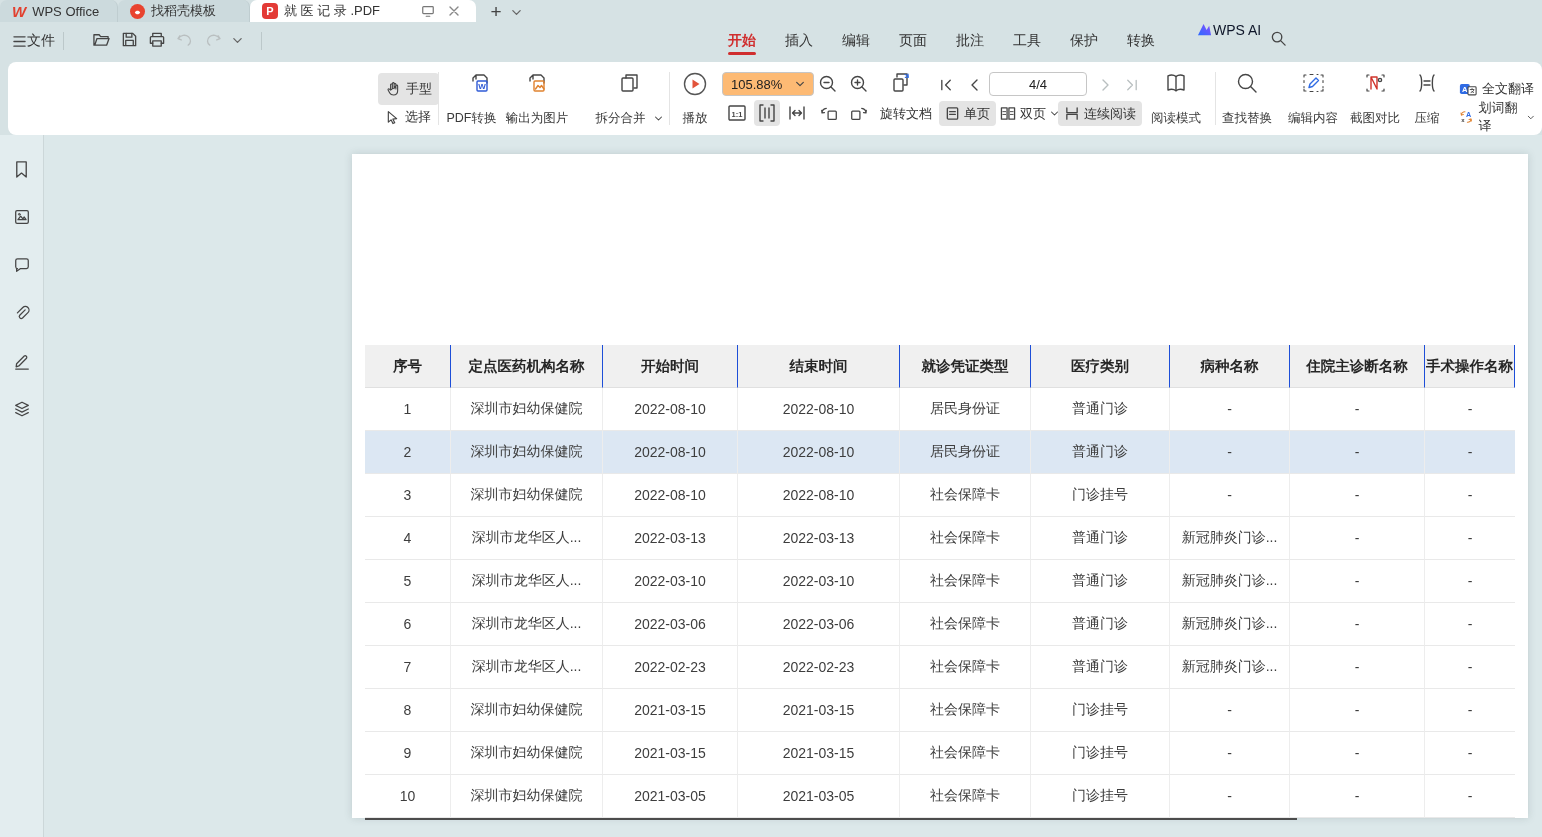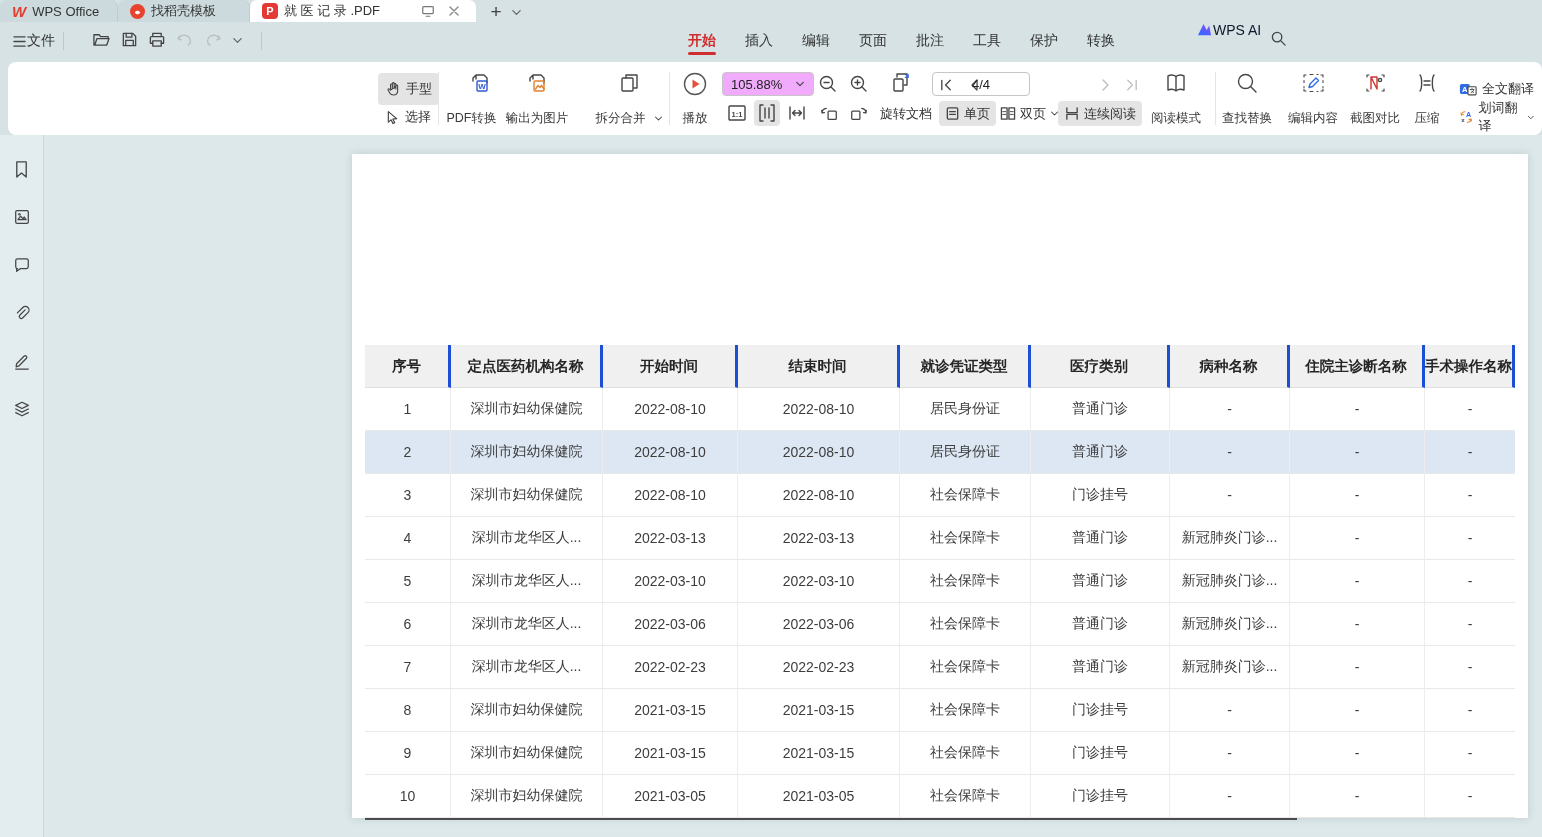--- a/index.html
+++ b/index.html
@@ -18,58 +18,58 @@
   .pdf-badge{width:16px;height:16px;border-radius:4px;background:#e33a36;color:#fff;font-size:11px;font-weight:700;
              display:inline-flex;align-items:center;justify-content:center;line-height:1;}
   .tabbar-btn{display:inline-flex;align-items:center;justify-content:center;width:20px;height:20px;color:#555;}
   .newtab{font-size:19px;color:#444;margin-left:10px;}
 
   
   .menubar{position:absolute;left:0;top:22px;width:100%;height:38px;display:flex;align-items:center;}
   .file-btn{display:flex;align-items:center;gap:0;margin-left:12px;font-size:14px;color:#333;}
   .qa-icons{display:flex;align-items:center;gap:10px;margin-left:20px;}
   .qa-sep{width:1px;height:18px;background:#bcc8ca;margin:0 8px;}
-  .menu-list{position:absolute;left:688px;top:0;height:38px;display:flex;align-items:center;gap:29px;}
+  .menu-list{position:absolute;left:728px;top:0;height:38px;display:flex;align-items:center;gap:29px;}
   .menu-item{font-size:14px;color:#333;position:relative;padding:8px 0;cursor:default;white-space:nowrap;}
   .menu-item.active{color:#d02e2e;font-weight:700;}
   .menu-item.active::after{content:"";position:absolute;left:0;right:0;bottom:3px;height:3px;background:#d02e2e;border-radius:2px;}
   .ai-item{position:absolute;left:1196px;top:0;height:38px;display:flex;align-items:flex-start;font-size:14px;color:#0f172a;}
   .menubar-search{position:absolute;left:1270px;top:8px;}
 
   
   .toolbar{position:absolute;left:8px;right:0;top:62px;height:73px;background:#fff;border-radius:8px;}
   .tb-divider{position:absolute;top:10px;width:1px;height:53px;background:#e4e4e4;}
   .stack-btn{position:absolute;display:flex;align-items:center;gap:5px;font-size:13px;color:#333;height:32px;padding:0 7px;border-radius:4px;}
   .stack-btn.active{background:#e4e4e4;}
   .big-btn{position:absolute;top:9px;width:70px;height:56px;display:flex;flex-direction:column;align-items:center;justify-content:space-between;
            font-size:12.5px;color:#3a3a3a;}
   .big-btn .lbl{display:flex;align-items:center;gap:8px;white-space:nowrap;}
   .combo{position:absolute;height:24px;border:1px solid #c6c6c6;border-radius:4px;display:flex;align-items:center;
-         justify-content:space-between;padding:0 8px;font-size:13px;color:#222;box-sizing:border-box;background:#f0abfc;}
+         justify-content:space-between;padding:0 8px;font-size:13px;color:#222;box-sizing:border-box;background:#fdba74;}
   .icon-btn{position:absolute;width:26px;height:26px;display:flex;align-items:center;justify-content:center;border-radius:4px;}
   .icon-btn.active{background:#e4e4e4;}
   .pagebox{position:absolute;height:24px;width:98px;border:1px solid #c6c6c6;border-radius:4px;display:flex;align-items:center;
            justify-content:center;font-size:13px;color:#222;box-sizing:border-box;}
   .chip{position:absolute;height:25px;display:flex;align-items:center;gap:4px;font-size:13px;color:#333;padding:0 6px;border-radius:4px;white-space:nowrap;}
   .chip.active{background:#e4e4e4;}
 
   
   .workspace{position:absolute;left:0;top:135px;width:100%;height:702px;background:#dce8ea;}
   .left-rail{position:absolute;left:0;top:0;width:44px;height:100%;background:#e3edef;border-right:1px solid #ccd7d9;
              display:flex;flex-direction:column;align-items:center;padding-top:22px;gap:24px;box-sizing:border-box;}
   .rail-btn{width:24px;height:24px;display:flex;align-items:center;justify-content:center;}
   .page{position:absolute;left:352px;top:19px;width:1176px;height:664px;background:#fff;box-shadow:0 0 8px rgba(60,80,85,.18);}
 
   
   .doc-table{position:absolute;left:13px;top:191px;width:1150px;font-size:14px;color:#3d3d3d;}
   .t-row{display:grid;grid-template-columns:86px 152px 135px 162px 131px 139px 120px 135px 90px;}
   .t-cell{height:43px;display:flex;align-items:center;justify-content:center;border-bottom:1px solid #e9e9e9;
           border-right:1px solid #ededed;white-space:nowrap;overflow:hidden;font-weight:500;box-sizing:border-box;}
   .t-cell:last-child{border-right:none;}
-  .t-head .t-cell{background:#f0f0f0;font-weight:700;color:#262626;border-bottom:1px solid #e0e0e0;border-right:3px solid #1d4ed8;font-size:14.5px;}
+  .t-head .t-cell{background:#f0f0f0;font-weight:700;color:#262626;border-bottom:1px solid #e0e0e0;border-right:1px solid #1d4ed8;font-size:14.5px;}
   .t-row.hl .t-cell{background:#dce7f3;}
   .t-bottomline{position:absolute;left:13px;top:664px;width:932px;height:2px;background:#4c4c4c;}
 
   
   .ic{stroke:#454545;fill:none;stroke-width:1.4;stroke-linecap:round;stroke-linejoin:round;}
   .ic-gray{stroke:#b9bfc0;}
   .ic-blue{stroke:#2f6be4;}
   .ic-red{stroke:#d0342c;}
   .ic-orange{stroke:#e0822f;}
 </style>
@@ -283,21 +283,21 @@
     <span class="icon-btn" style="left:925px;top:10px">
       <svg width="15" height="14" viewBox="0 0 16 14" class="ic">
           <path d="M3 2v10M12 2L7 7l5 5"></path>
         </svg>
     </span>
     <span class="icon-btn" style="left:953px;top:10px">
       <svg width="12" height="14" viewBox="0 0 12 14" class="ic">
           <path d="M9 2L4 7l5 5"></path>
         </svg>
     </span>
-    <div class="pagebox" style="left:924px;top:10px">
+    <div class="pagebox" style="left:981px;top:10px">
       <span>4/4</span>
     </div>
     <span class="icon-btn" style="left:1085px;top:10px">
       <svg width="12" height="14" viewBox="0 0 12 14" class="ic ic-gray">
           <path d="M3 2l5 5-5 5"></path>
         </svg>
     </span>
     <span class="icon-btn" style="left:1110px;top:10px">
       <svg width="15" height="14" viewBox="0 0 16 14" class="ic ic-gray">
           <path d="M13 2v10M4 2l5 5-5 5"></path>

